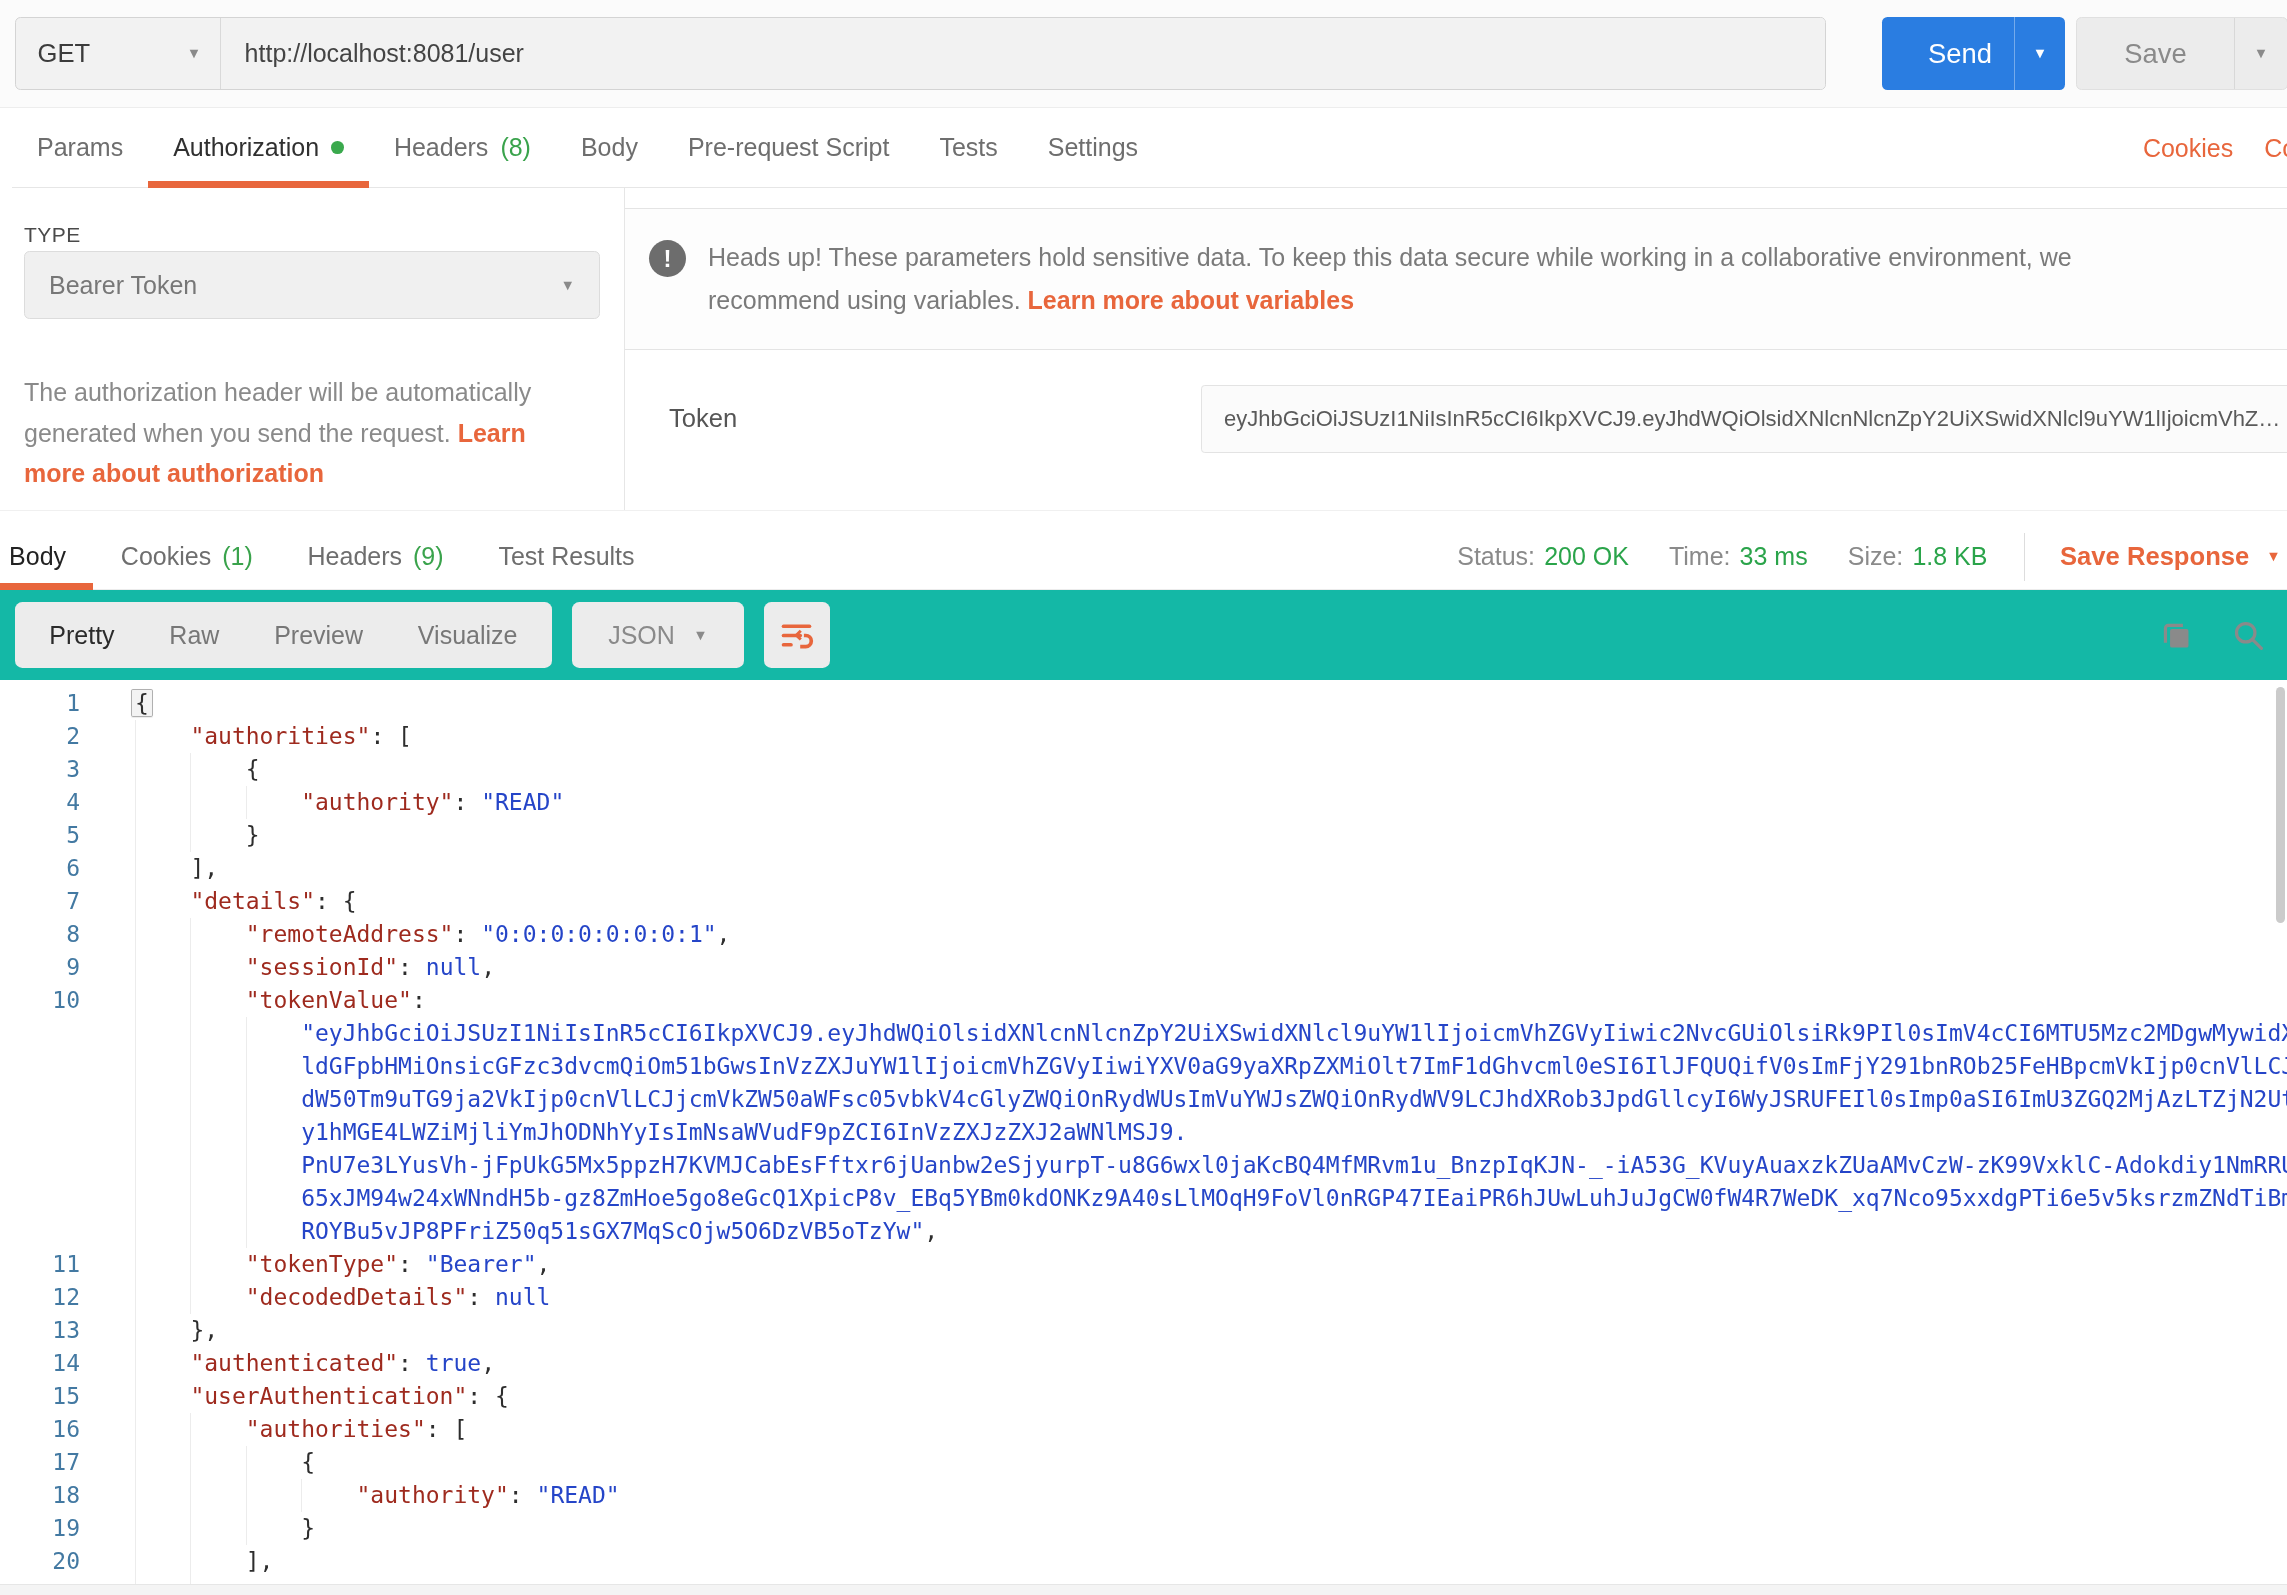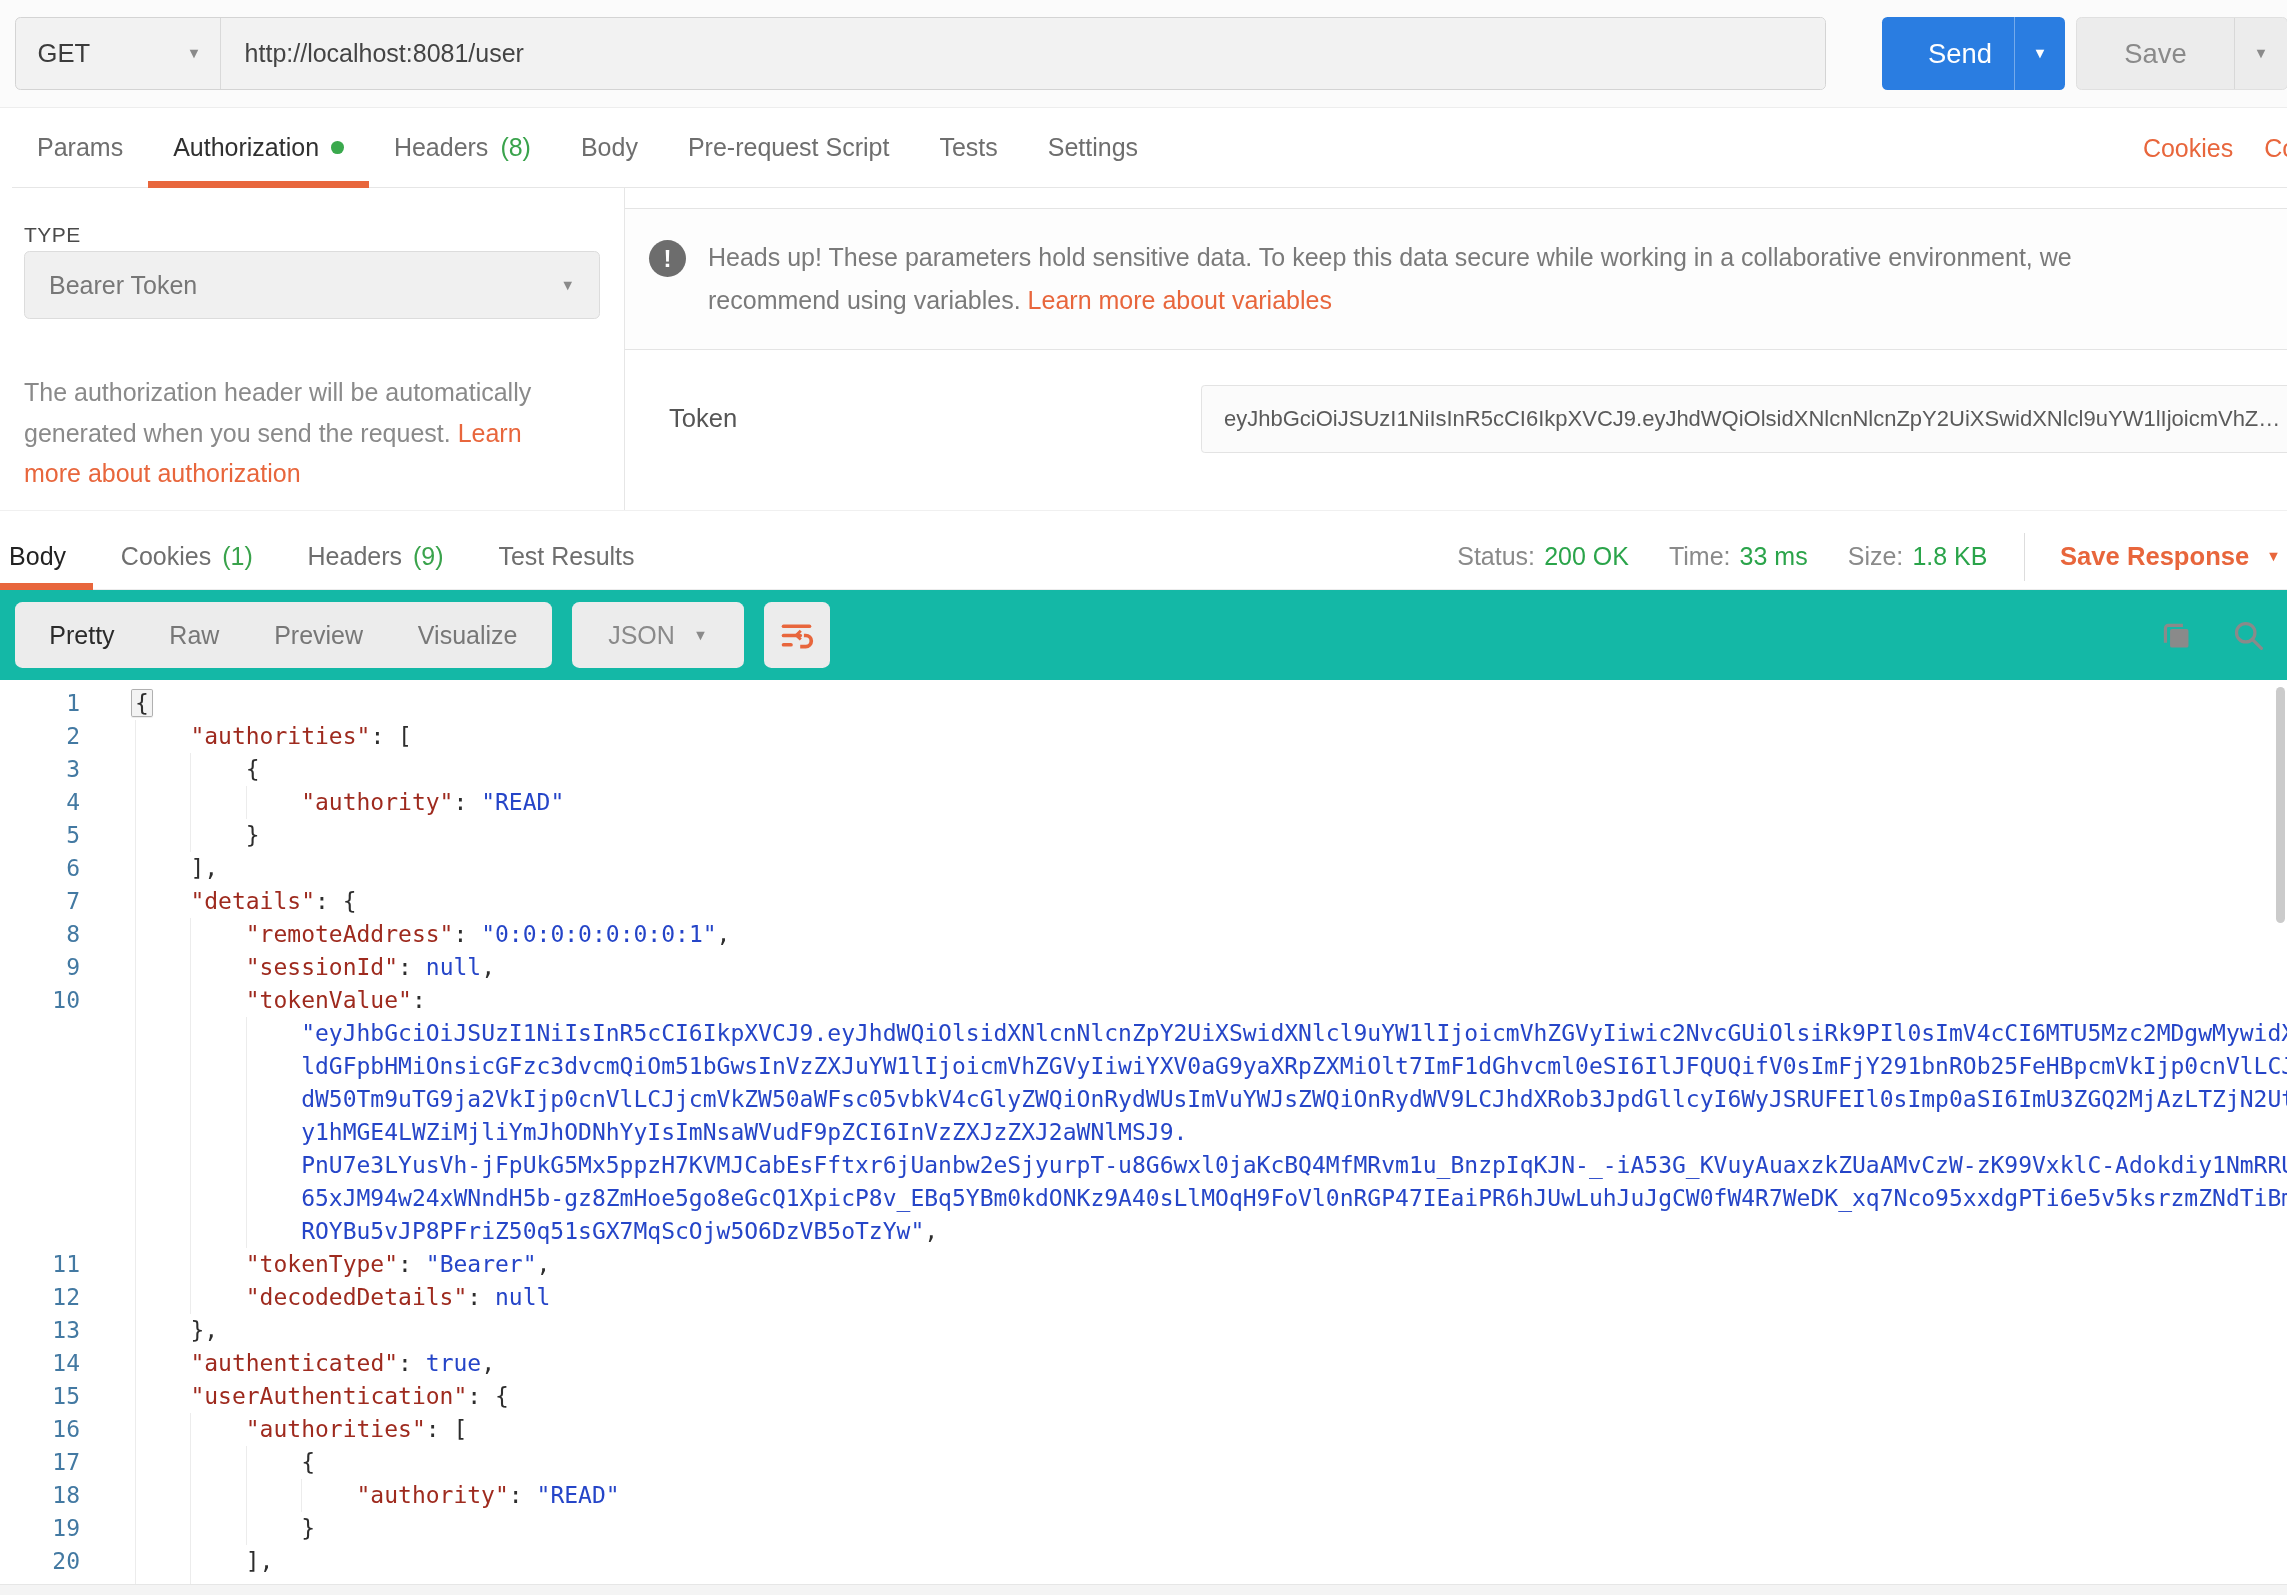--- a/index.html
+++ b/index.html
@@ -52,21 +52,21 @@
   .auth { position:absolute; top:188px; left:0; width:2288px; height:323px;
     display:flex; background:#fff; border-bottom:0.9px solid #f0f0f0; }
   .auth-left { width:640px; border-right:0.9px solid #e6e6e6; padding:35px 24px 0 24px; }
   .type-label { font-size:21px; color:#4a4a4a; letter-spacing:0.5px; }
   .type-select { margin-top:4px; width:576px; height:68px; background:#f0f0f0;
     border:0.9px solid #dcdcdc; border-radius:5.5px; display:flex; align-items:center;
     padding:0 24px; font-size:25px; color:#777; cursor:pointer; }
   .type-select .spacer { flex:1; }
   .auth-desc { margin-top:53px; width:512px; font-size:25px; line-height:1.62;
     color:#8a8a8a; }
-  .link { color:#e8663c; cursor:pointer; }
+  .link { color:#e8663c; cursor:pointer;font-weight:bold; }
   .auth-right { flex:1; position:relative; }
   .banner { margin-top:20px; border-top:0.9px solid #e4e4e4; border-bottom:0.9px solid #e4e4e4;
     background:#fdfdfd; display:flex; gap:22px; padding:27.4px 82px 27.4px 24px; position:relative; }
   .warn-circle { width:37px; height:37px; border-radius:50%; background:#6d6d6d;
     flex:none; display:flex; align-items:center; justify-content:center;
     color:#fff; font-size:24px; font-weight:bold; margin-top:3.7px; }
   .warn-circle::before { content:"!"; }
   .banner-text { font-size:25px; line-height:1.7; color:#7a7a7a; max-width:1480px; }
   .token-row { display:flex; align-items:center; margin-top:35px; padding:0 51px 0 44px; }
   .token-label { width:532px; font-size:25.6px; color:#555; flex:none; }

